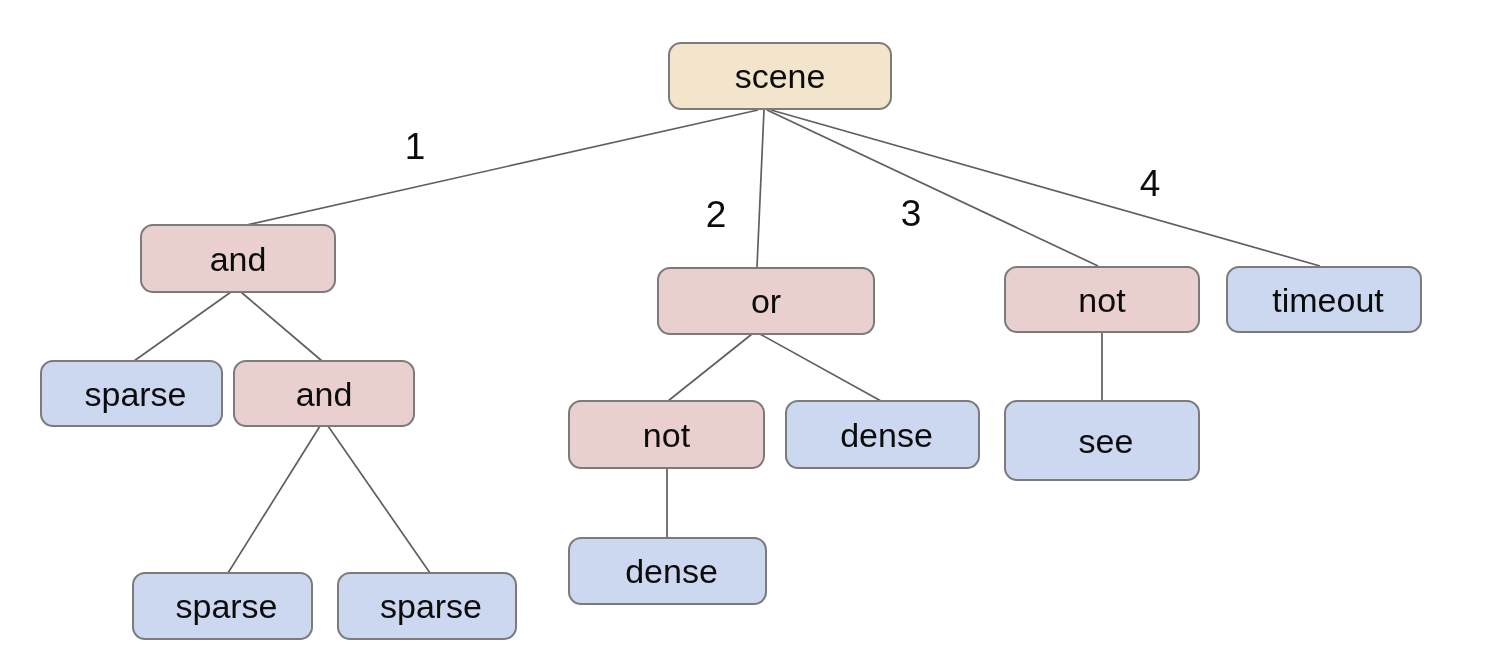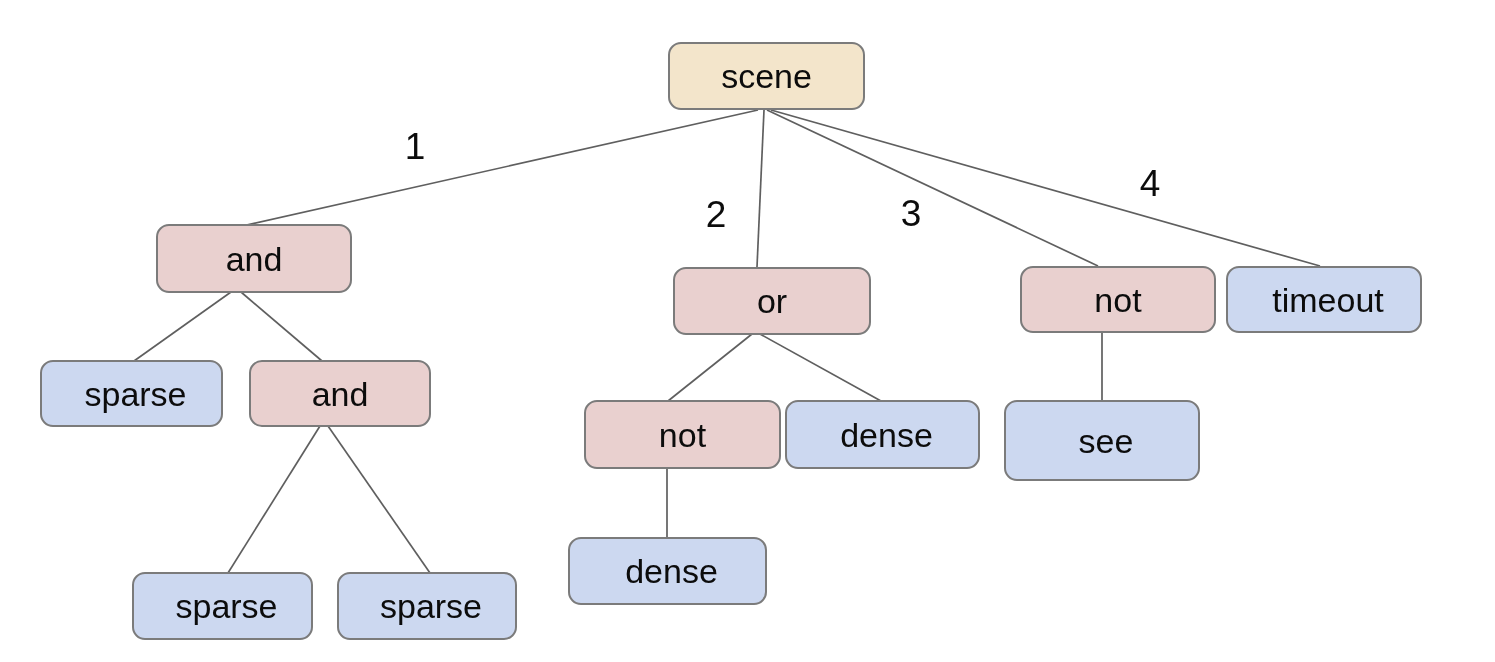--- a/index.html
+++ b/index.html
@@ -29,21 +29,21 @@
     border-radius: 13px;
     display: flex;
     align-items: center;
     justify-content: center;
     font-size: 34px;
     line-height: 1;
     color: var(--text);
     white-space: nowrap;
   }
   .node.root { background: var(--root_fill); }
-  .node.operator { background: var(--operator_fill); margin-left: 16px; }
+  .node.operator { background: var(--operator_fill); }
   .node.leaf { background: var(--leaf_fill); padding-left: 8px; }
   .edge-label {
     position: absolute;
     transform: translate(-50%, -50%);
     font-size: 37px;
     color: var(--text);
   }
 </style>
 </head>
 <body>
@@ -63,25 +63,25 @@
     <line x1="760" y1="334" x2="881" y2="401"></line>
     <line x1="667" y1="469" x2="667" y2="538"></line>
     <line x1="1102" y1="332" x2="1102" y2="401"></line>
   </svg>
 
   <div class="edge-label" style="left:415px; top:147px">1</div>
   <div class="edge-label" style="left:716px; top:215px">2</div>
   <div class="edge-label" style="left:911px; top:214px">3</div>
   <div class="edge-label" style="left:1150px; top:184px">4</div>
 
-  <div class="node root" style="left:668px; top:42px; width:197px; height:68px">scene</div>
+  <div class="node root" style="left:668px; top:42px; width:224px; height:68px">scene</div>
 
   <div class="node operator" style="left:140px; top:224px; width:196px; height:69px">and</div>
 
-  <div class="node operator" style="left:657px; top:267px; width:198px; height:68px">or</div>
+  <div class="node operator" style="left:657px; top:267px; width:218px; height:68px">or</div>
 
   <div class="node operator" style="left:1004px; top:266px; width:196px; height:67px">not</div>
 
   <div class="node leaf" style="left:1226px; top:266px; width:196px; height:67px">timeout</div>
 
   <div class="node leaf" style="left:40px; top:360px; width:183px; height:67px">sparse</div>
 
   <div class="node operator" style="left:233px; top:360px; width:182px; height:67px">and</div>
 
   <div class="node operator" style="left:568px; top:400px; width:197px; height:69px">not</div>

